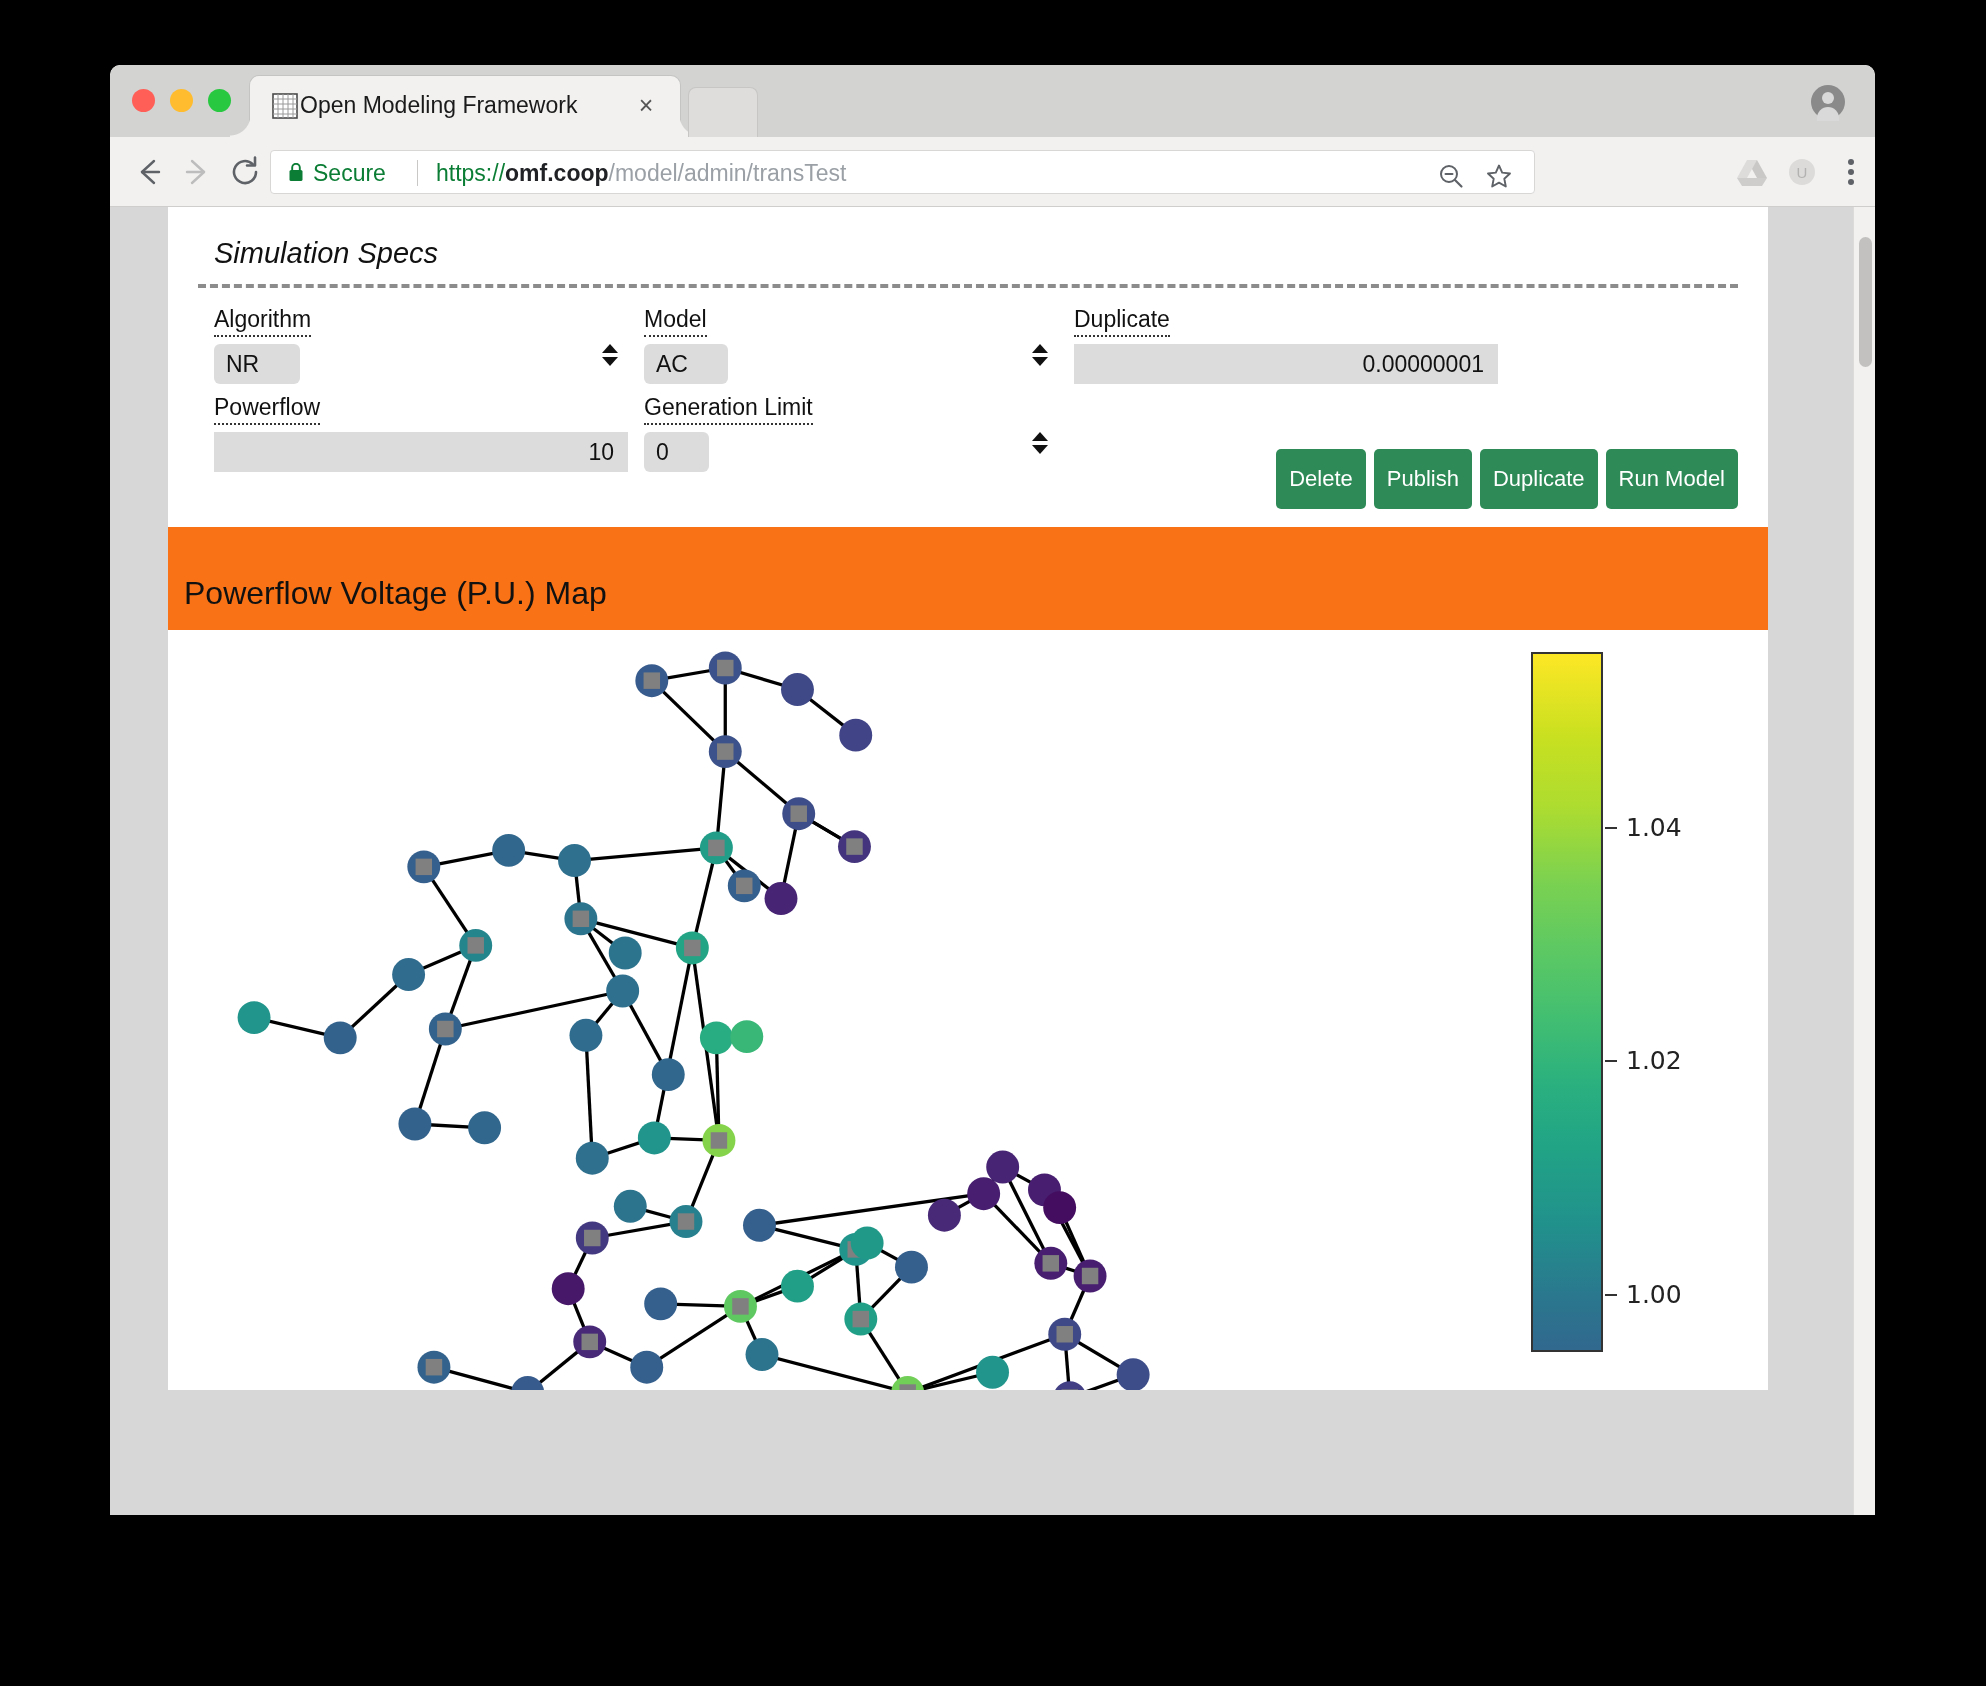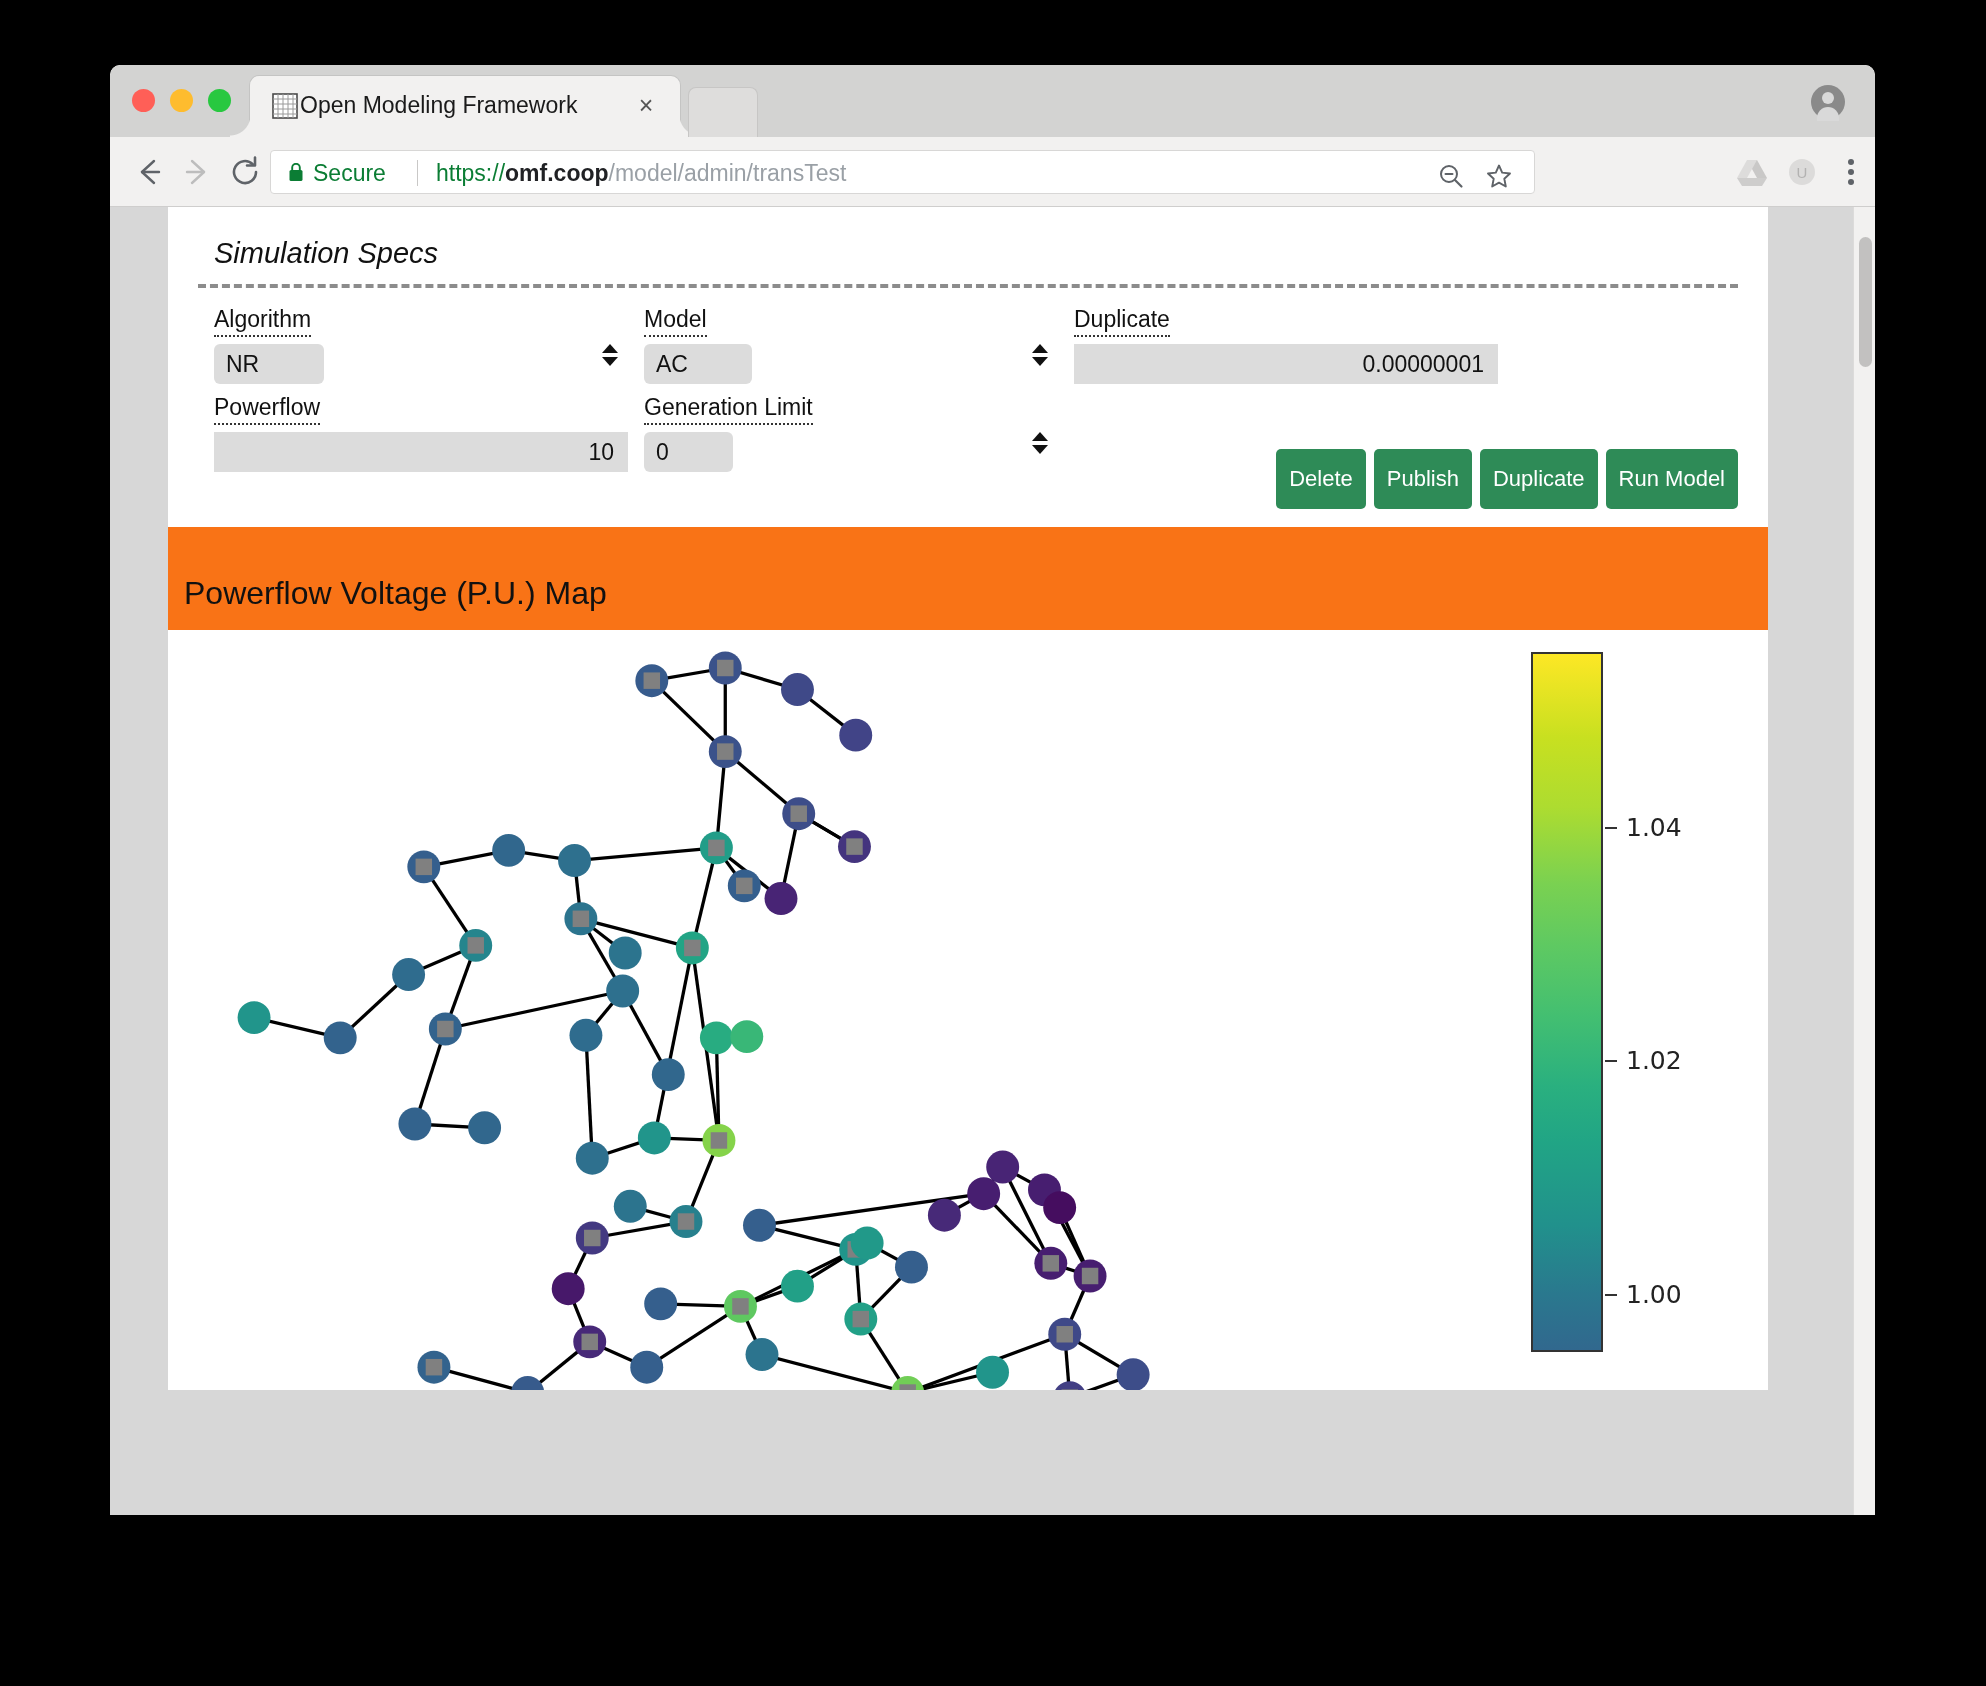--- a/index.html
+++ b/index.html
@@ -215,21 +215,21 @@
     font-size: 23px;
     color: #111;
     font-family: "Liberation Sans", sans-serif;
     padding: 0 12px;
   }
   .field-input.num { text-align: right; padding-right: 14px; }
   select.field-input {
     -webkit-appearance: none; appearance: none;
     border-radius: 6px;
     background: #dcdcdc;
-    padding-right: 64px;
+    padding-right: 40px;
   }
   .spinner {
     position: absolute; right: 12px; top: 38px;
     width: 14px; height: 30px;
     pointer-events: none;
   }
   .spin-up, .spin-dn {
     width: 0; height: 0;
     border-left: 8px solid transparent;
     border-right: 8px solid transparent;

